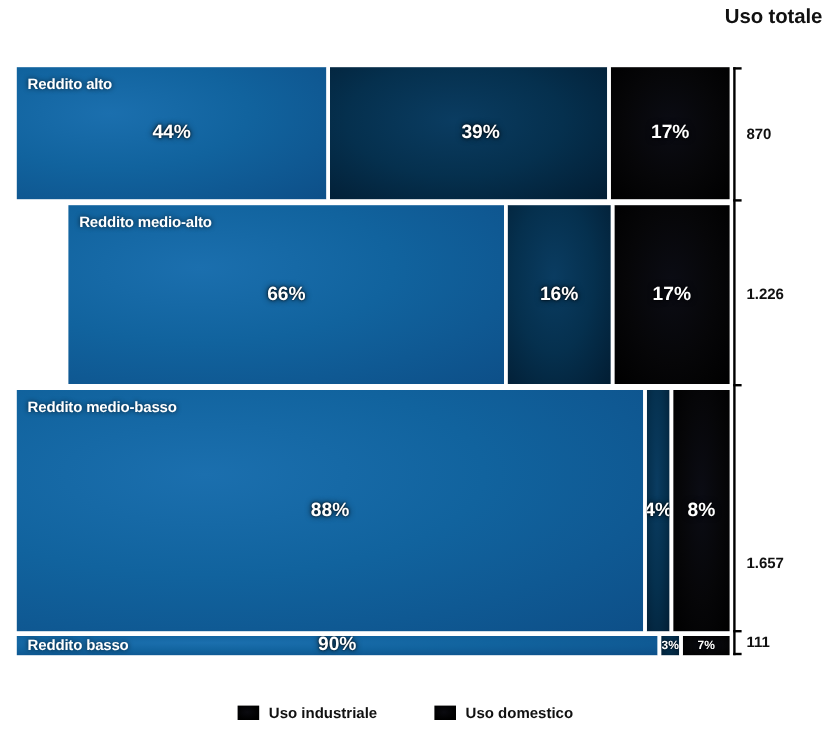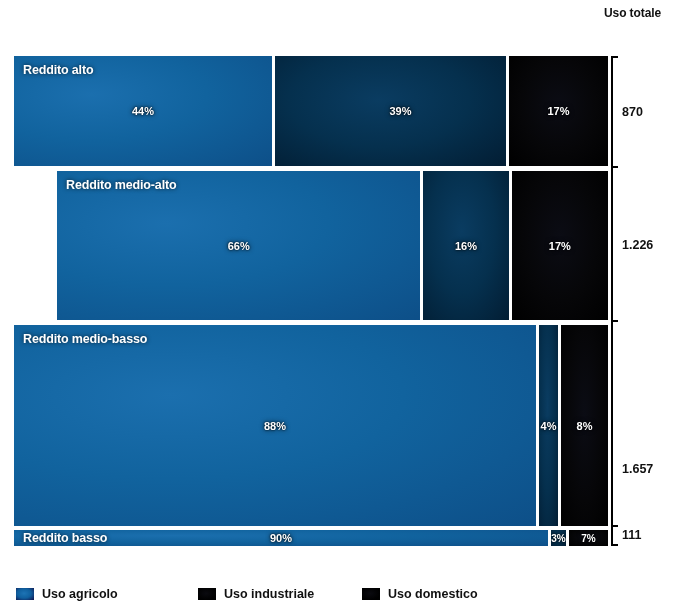--- a/index.html
+++ b/index.html
@@ -18,21 +18,21 @@
 
   
   .header-block {
     position: absolute;
     left: 604px;
     top: 6px;
     width: 96px;
     text-align: left;
   }
   .header-title {
-    font-size: 12px;
+    font-size: 17px;
     font-weight: bold;
     letter-spacing: -0.1px;
     color: #111111;
     line-height: 15px;
     white-space: nowrap;
   }
   .header-sub {
     font-size: 11px;
     font-weight: bold;
     color: #111111;
@@ -83,21 +83,21 @@
     background:
       radial-gradient(ellipse at 45% 40%, #0a3c61 0%, #05304e 50%, #021d33 100%);
   }
   .seg-dom {
     background:
       radial-gradient(ellipse at 50% 45%, #0b0c14 0%, #060608 55%, #000000 100%);
   }
 
   .seg-label {
     position: relative;
-    font-size: 11px;
+    font-size: 16px;
     font-weight: bold;
     color: #ffffff;
     text-shadow: 0 0 5px rgba(0,0,0,0.85), 0 0 2px rgba(0,0,0,0.9);
     white-space: nowrap;
     z-index: 2;
   }
   .seg-label.tiny {
     font-size: 10px;
   }
 
@@ -253,24 +253,20 @@
 <div class="axis-tick" style="top:320px;"></div>
 <div class="axis-tick" style="top:525px;"></div>
 <div class="axis-tick" style="top:544px;"></div>
 
 <div class="total" style="top:105px;">870</div>
 <div class="total" style="top:238px;">1.226</div>
 <div class="total" style="top:418px;margin-top:44px;">1.657</div>
 <div class="total" style="top:528px;">111</div>
 
 <div class="legend">
-  <div class="legend-item lg0">
-    <span class="legend-swatch agri"></span>
-    <span class="legend-text">Uso agricolo</span>
-  </div>
   <div class="legend-item lg2">
     <span class="legend-swatch dom"></span>
     <span class="legend-text">Uso domestico</span>
   </div>
   <div class="legend-item lg1">
     <span class="legend-swatch ind"></span>
     <span class="legend-text">Uso industriale</span>
   </div>
 </div>
 

